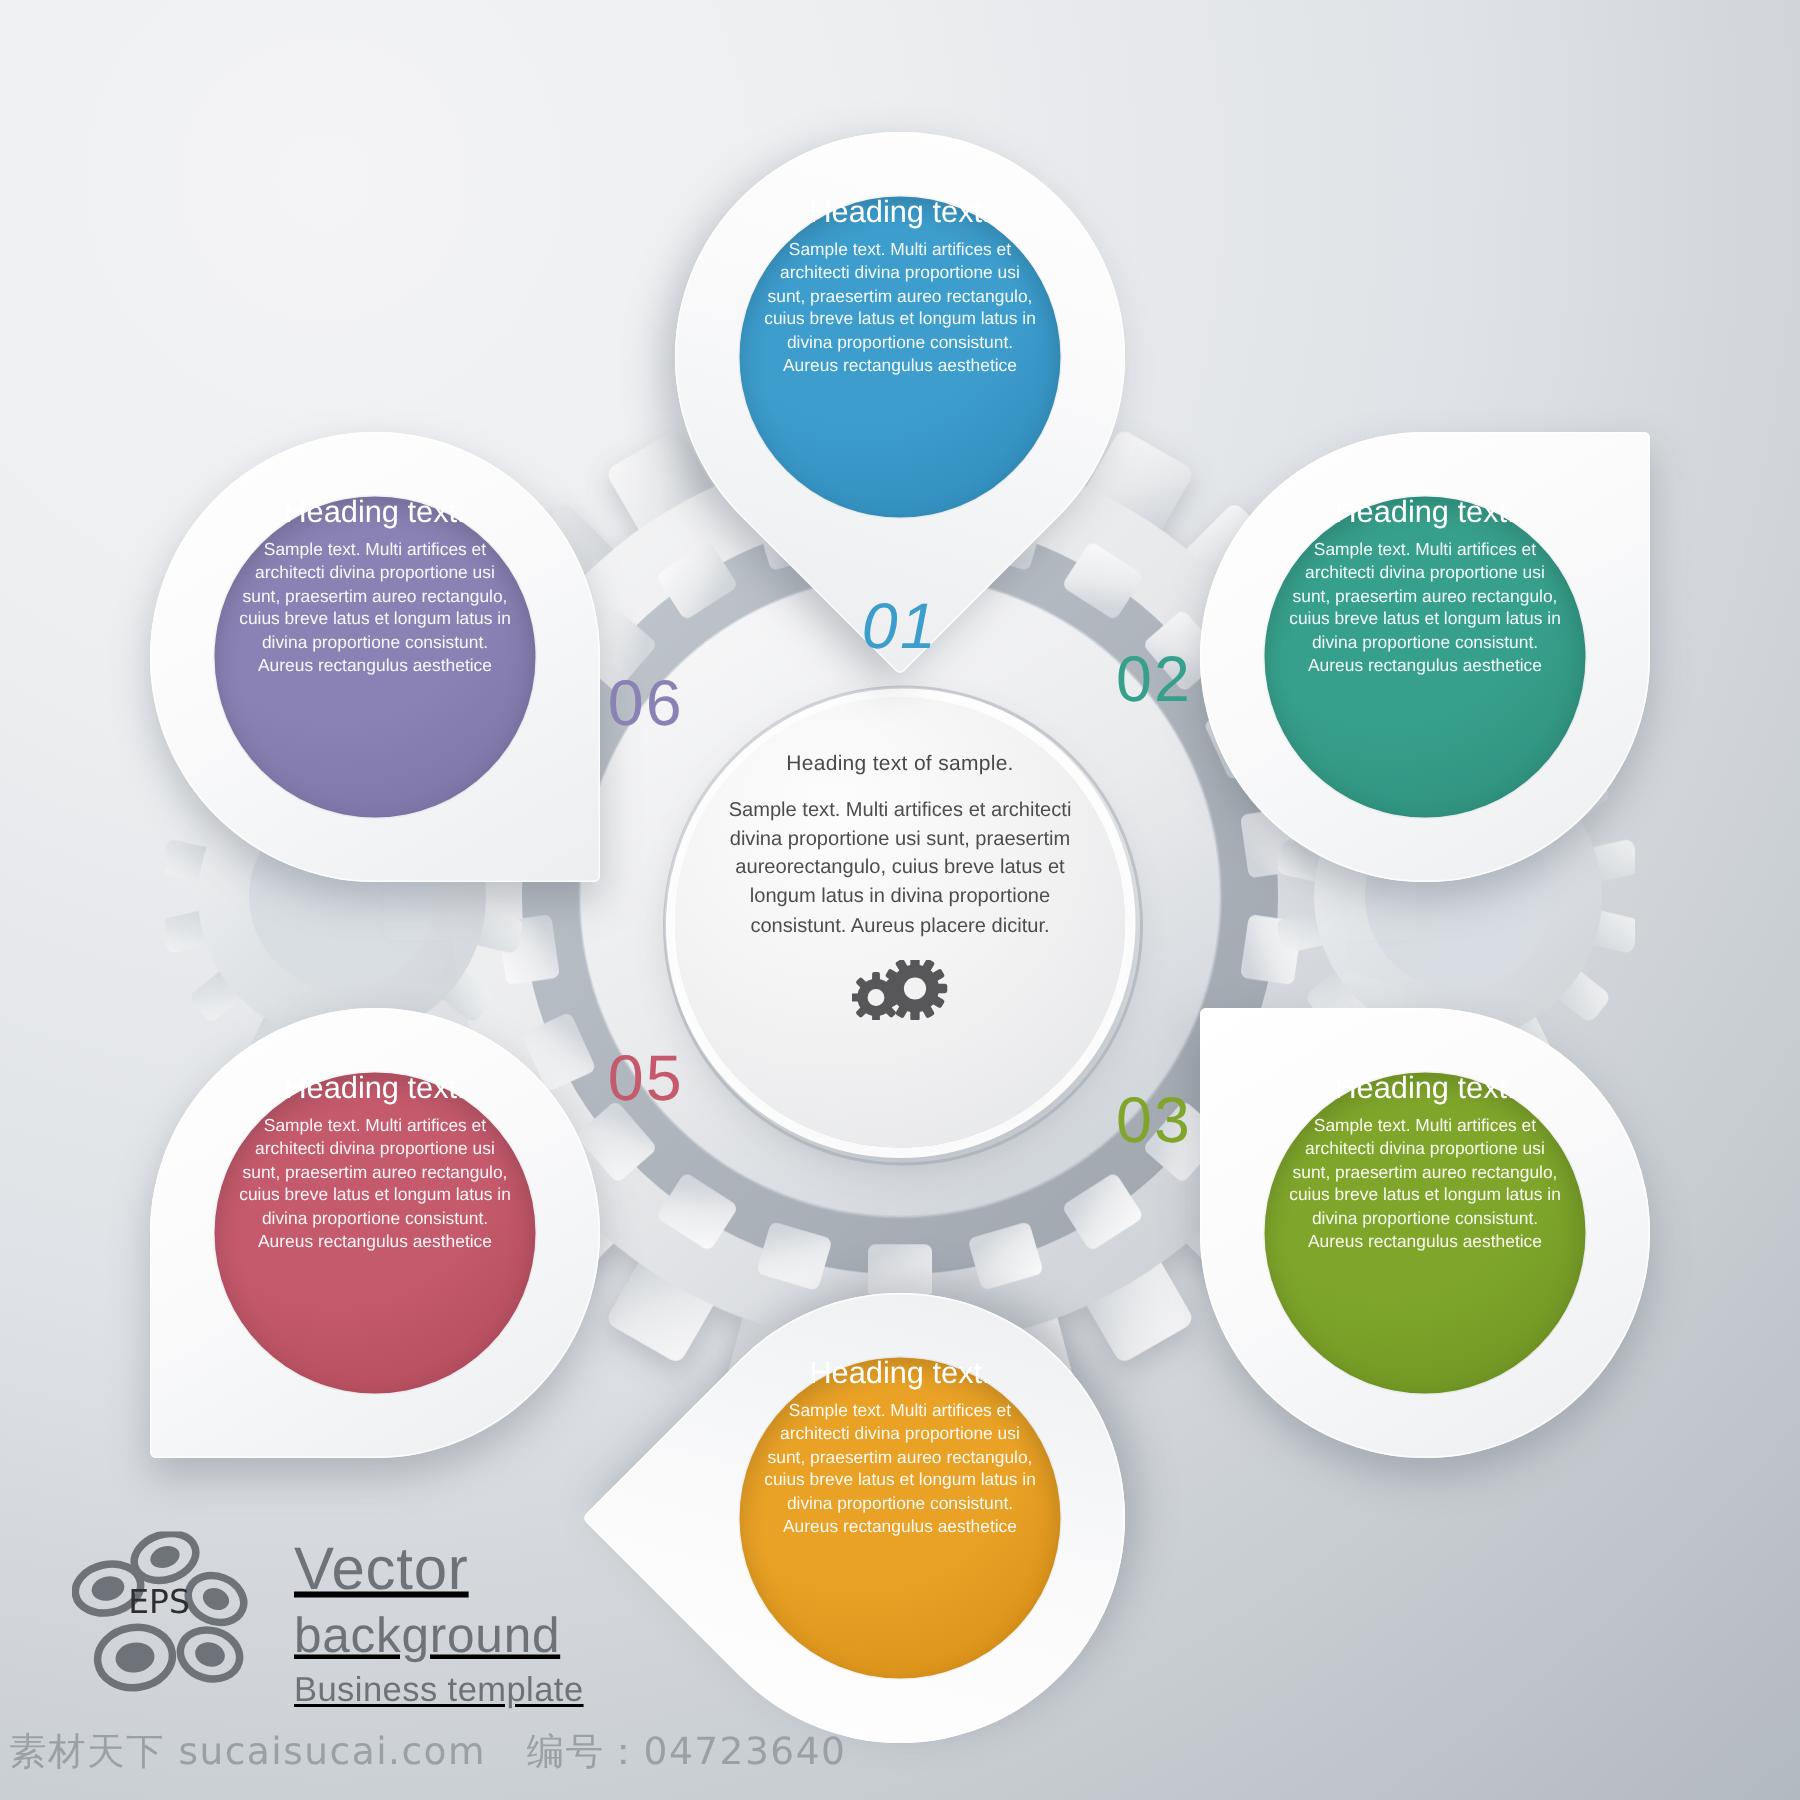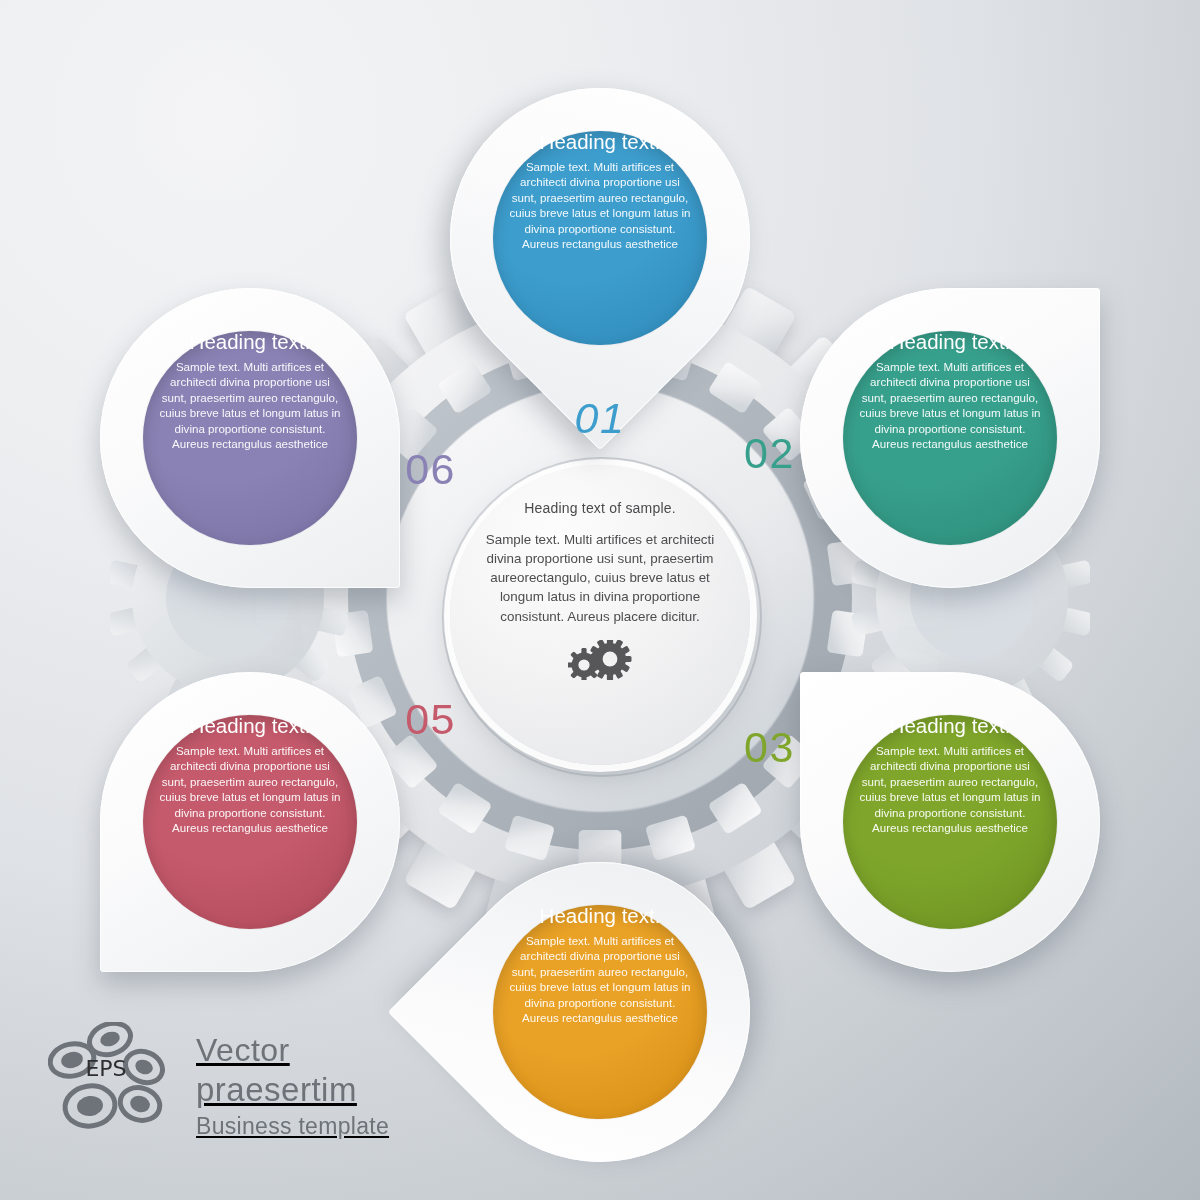--- a/index.html
+++ b/index.html
@@ -73,21 +73,21 @@
   #pin5{left:100px;top:672px;}
   #pin5 .drop{border-radius:50% 50% 50% 4px;}
   #pin5 .num{right:-56px;top:26px;}
   #pin6{left:100px;top:288px;}
   #pin6 .drop{border-radius:50% 50% 4px 50%;}
   #pin6 .num{right:-56px;top:160px;}
 
   
   .logo{position:absolute;left:48px;bottom:62px;display:flex;align-items:flex-end;gap:30px;z-index:12;text-decoration:underline;}
   .logo-words{color:#6e7379;line-height:1.0;}
-  .lw1{font-size:32px;letter-spacing:.5px;margin-top:16px;}
+  .lw1{font-size:40px;letter-spacing:.5px;margin-top:16px;}
   .lw2{font-size:33px;letter-spacing:.5px;margin-top:7px;}
   .lw3{font-size:23px;letter-spacing:.3px;margin-top:9px;}
   .wm{
     position:absolute;left:6px;bottom:16px;z-index:13;
     font-size:25px;color:#9aa0a6;letter-spacing:1px;white-space:nowrap;
     font-family:"DejaVu Sans","Liberation Sans",sans-serif;
   }
   .wm .wmid{margin-left:18px;}
 </style>
 </head>
@@ -346,19 +346,23 @@
           <ellipse cx="24" cy="38" rx="11" ry="8" transform="rotate(-12 24 38)"></ellipse>
           <ellipse cx="96" cy="45" rx="9" ry="7" transform="rotate(22 96 45)"></ellipse>
           <ellipse cx="42" cy="84" rx="13" ry="10" transform="rotate(-8 42 84)"></ellipse>
           <ellipse cx="92" cy="82" rx="10" ry="8" transform="rotate(16 92 82)"></ellipse>
         </g>
         <text x="58" y="54" font-family="DejaVu Sans, sans-serif" font-size="22" fill="#2e2e30" text-anchor="middle">EPS</text>
       </svg>
     </div>
     <div class="logo-words">
       <div class="lw1">Vector</div>
-      <div class="lw2">praesertim</div>
+      <div class="lw2">background</div>
       <div class="lw3">Business template</div>
     </div>
   </div>
 
+  <div class="wm">
+    <span>素材天下 sucaisucai.com</span>
+    <span class="wmid">编号：04723640</span>
+  </div>
 
 </div>
 
 </body></html>

